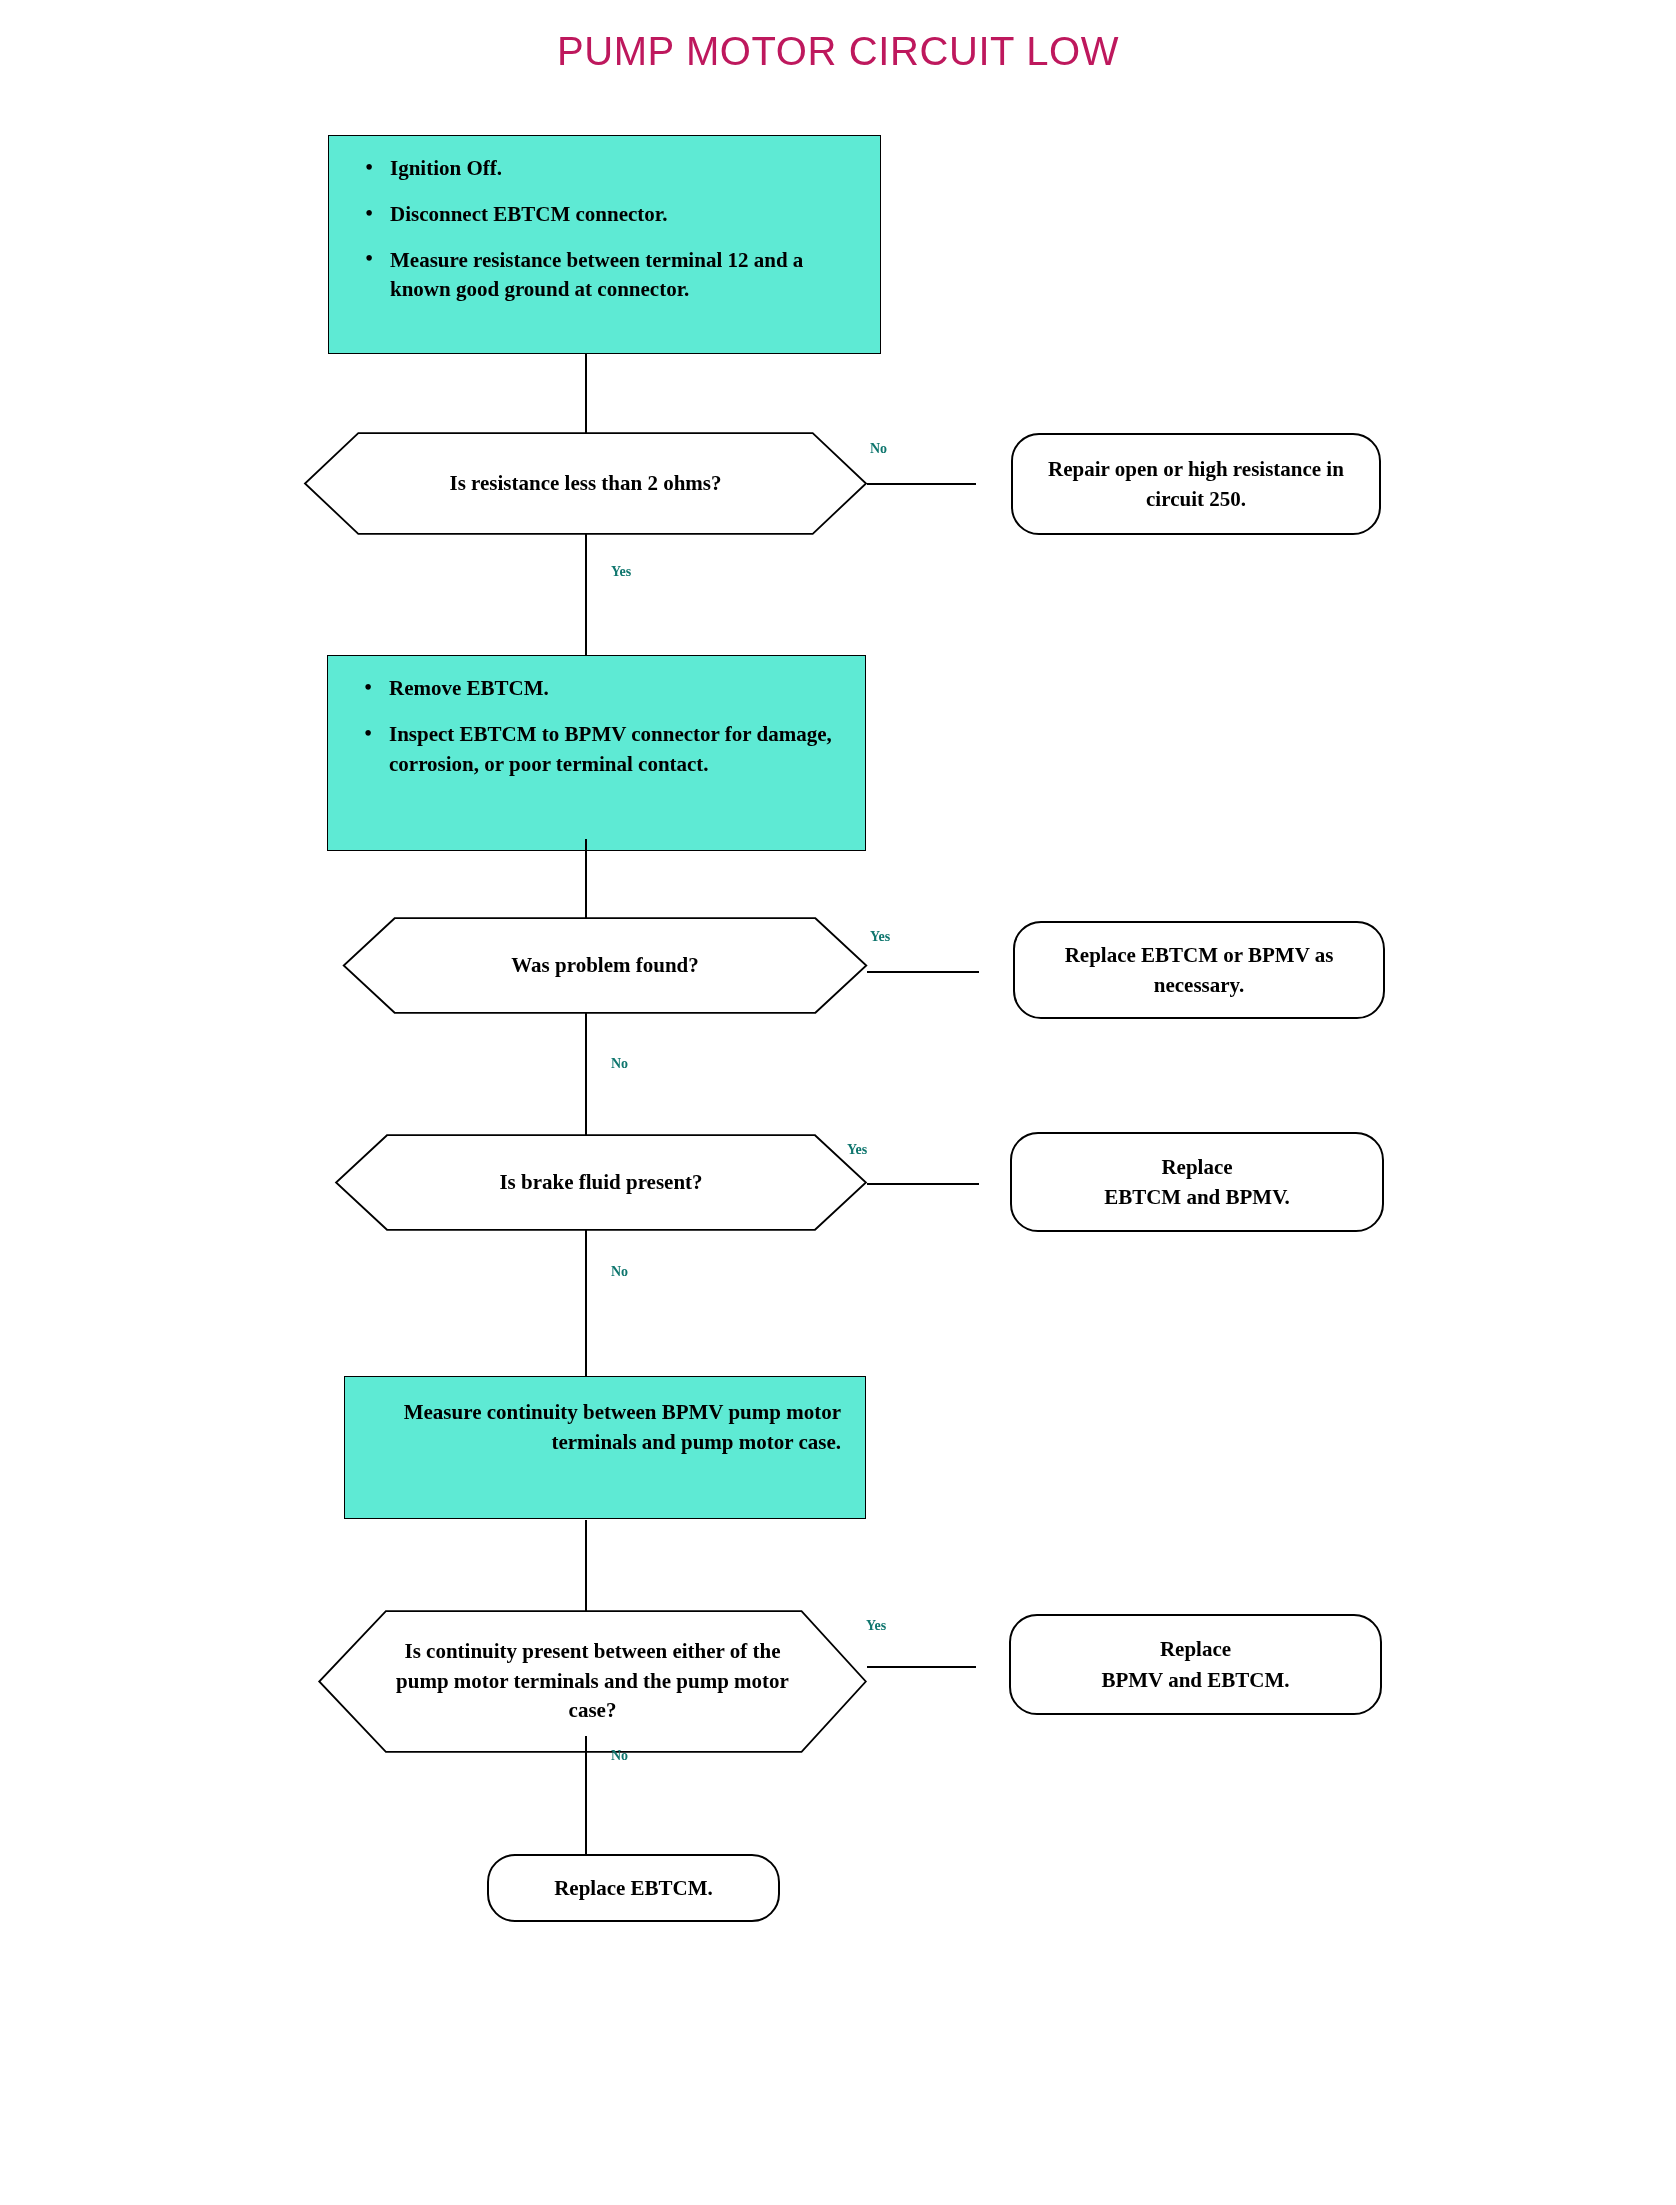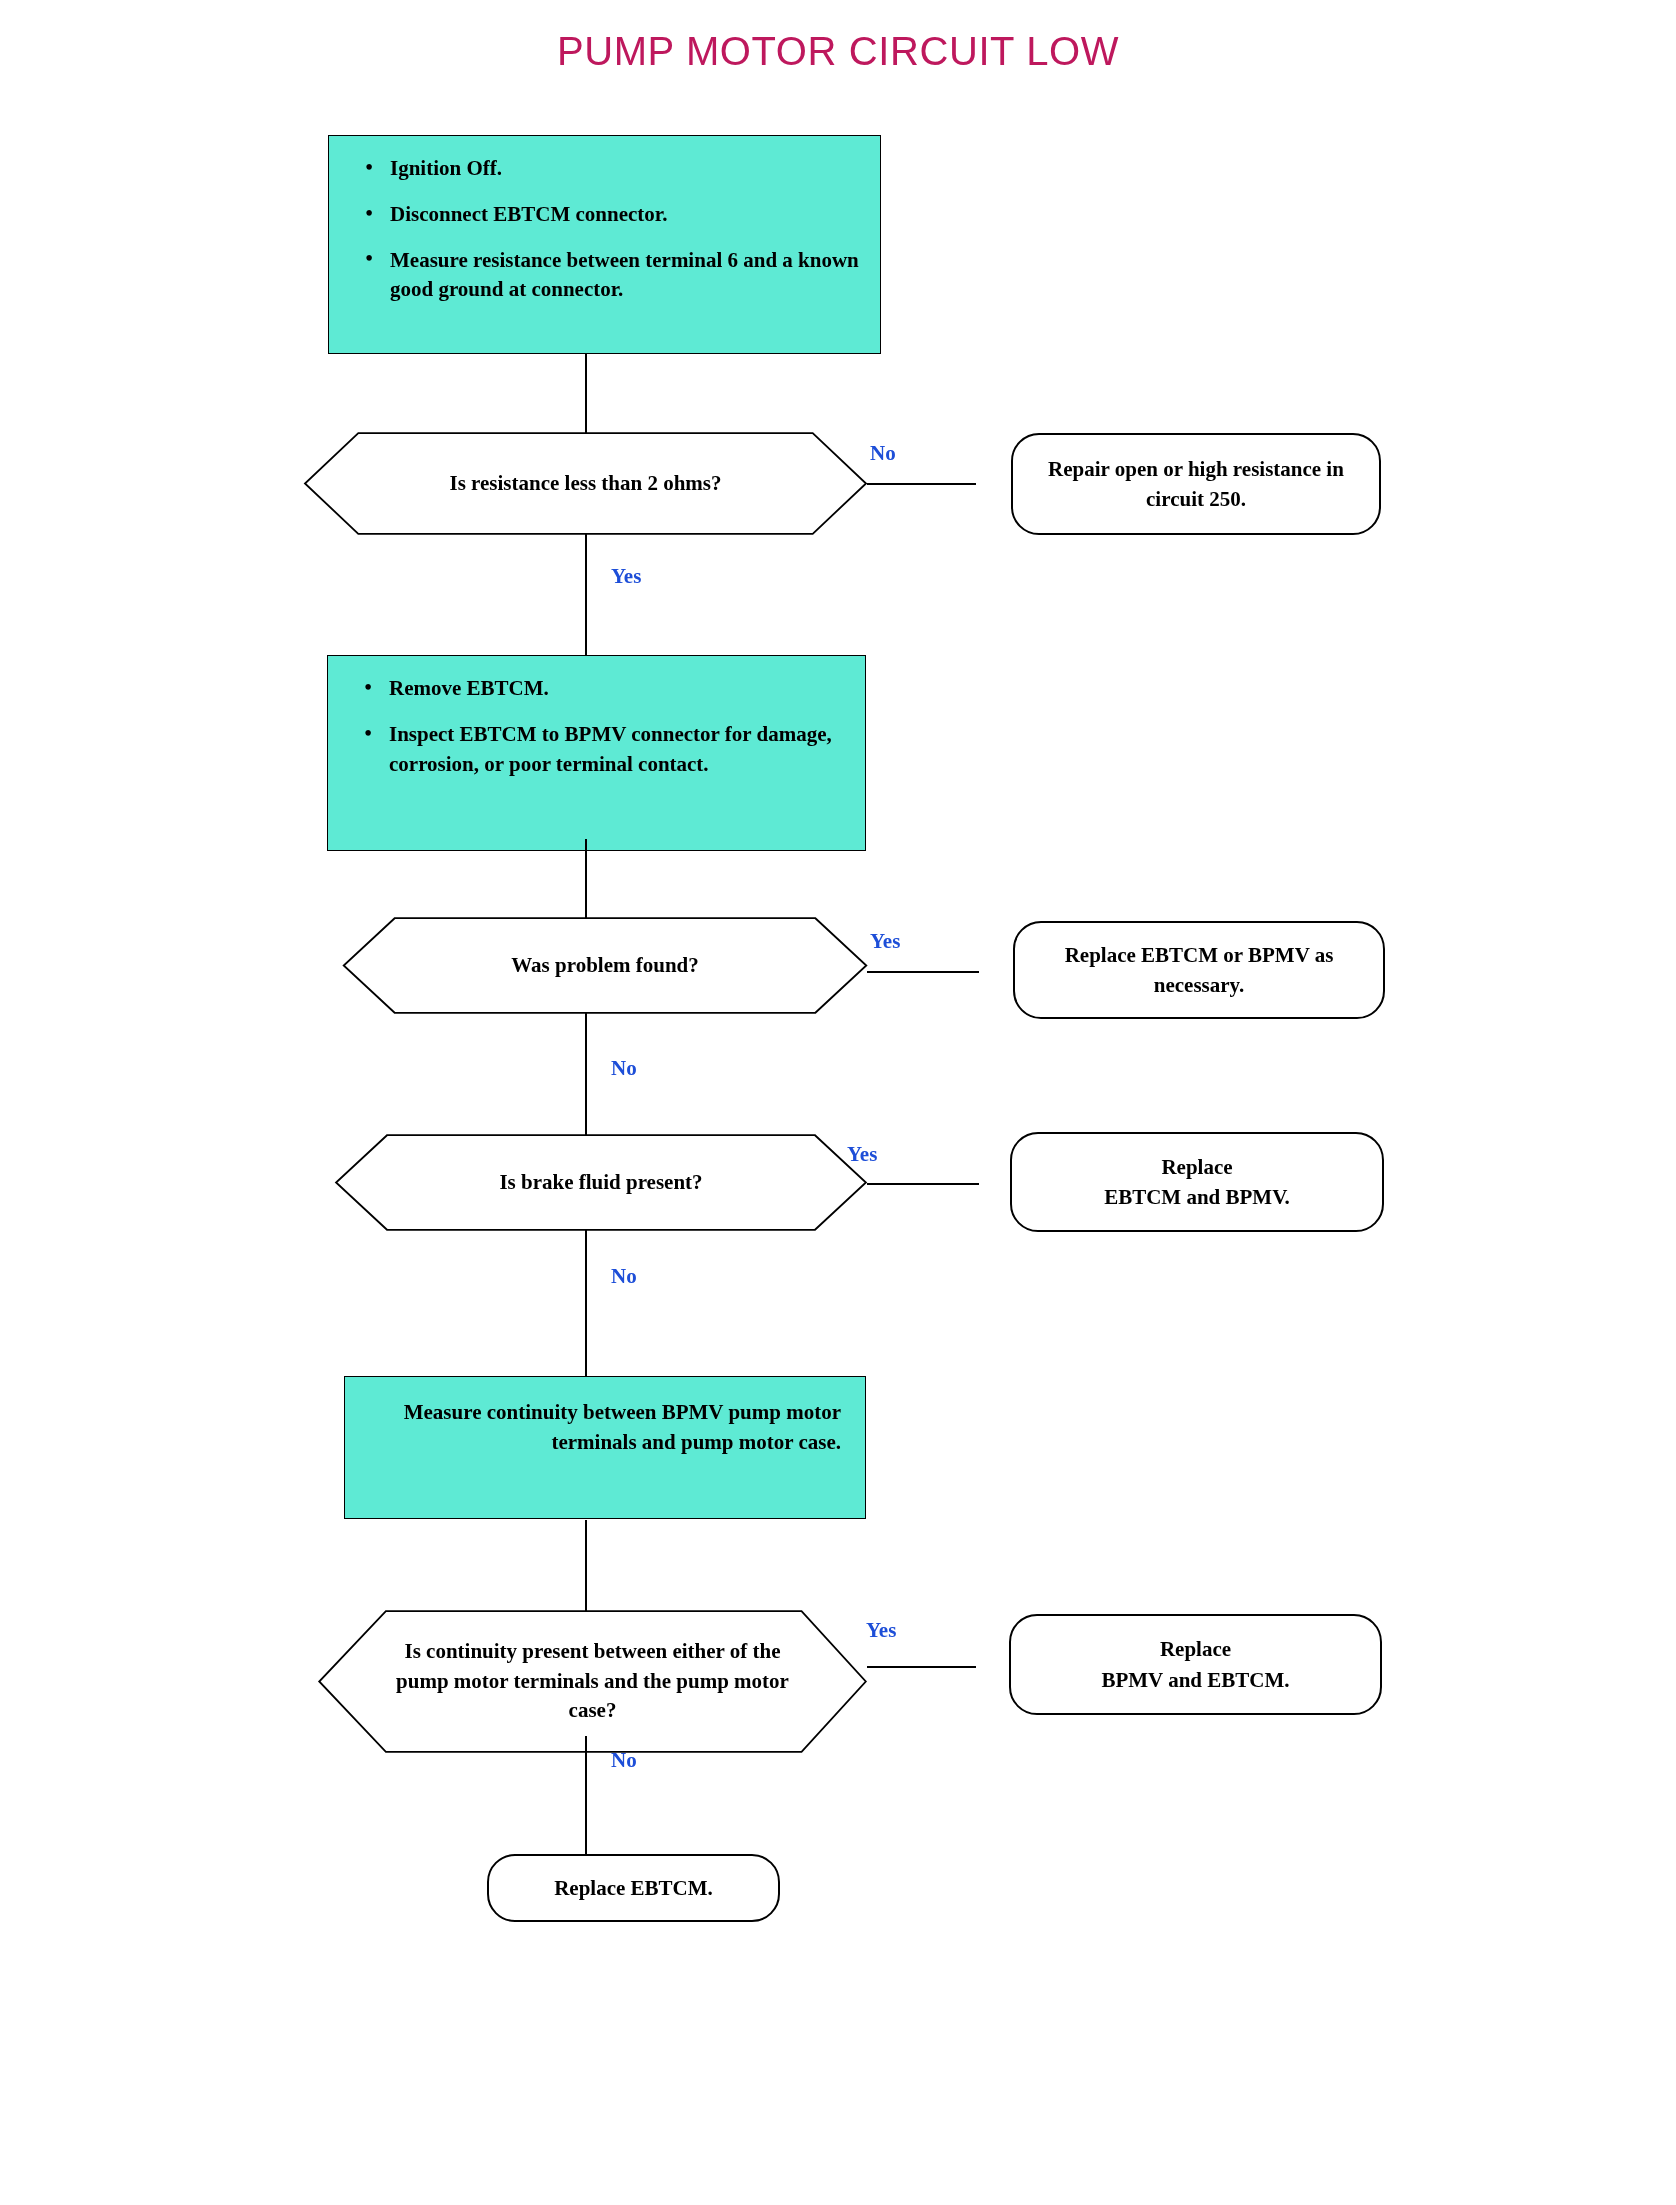--- a/index.html
+++ b/index.html
@@ -117,39 +117,39 @@
     width: 1.8px;
     background: #000;
   }
   .hline {
     position: absolute;
     height: 1.8px;
     background: #000;
   }
   .edgelabel {
     position: absolute;
-    font-size: 21px;
-    font-weight: bold;
-    color: #1d4ed8;
+    font-size: 14px;
+    font-weight: bold;
+    color: #0f766e;
     white-space: nowrap;
   }
 </style>
 </head>
 <body>
 
 <div id="page">
 
   <div class="title">PUMP MOTOR CIRCUIT LOW</div>
 
   <div class="node rect" style="left:328px; top:135px; width:553px; height:219px;">
     <div class="inner">
       <ul class="bullets">
         <li>Ignition Off.</li>
         <li>Disconnect EBTCM connector.</li>
-        <li>Measure resistance between terminal 6 and a known good ground at connector.</li>
+        <li>Measure resistance between terminal 12 and a known good ground at connector.</li>
       </ul>
     </div>
   </div>
 
   <div class="vline" style="left:585px; top:354px; height:103px;"></div>
 
   <div class="hex" style="left:303px; top:432px; width:565px; height:103px;">
     <svg width="565" height="103" viewBox="0 0 930 170">
       <polygon points="90,2 840,2 928,85 840,168 90,168 2,85" fill="#ffffff" stroke="#000000" stroke-width="3"></polygon>
     </svg>

